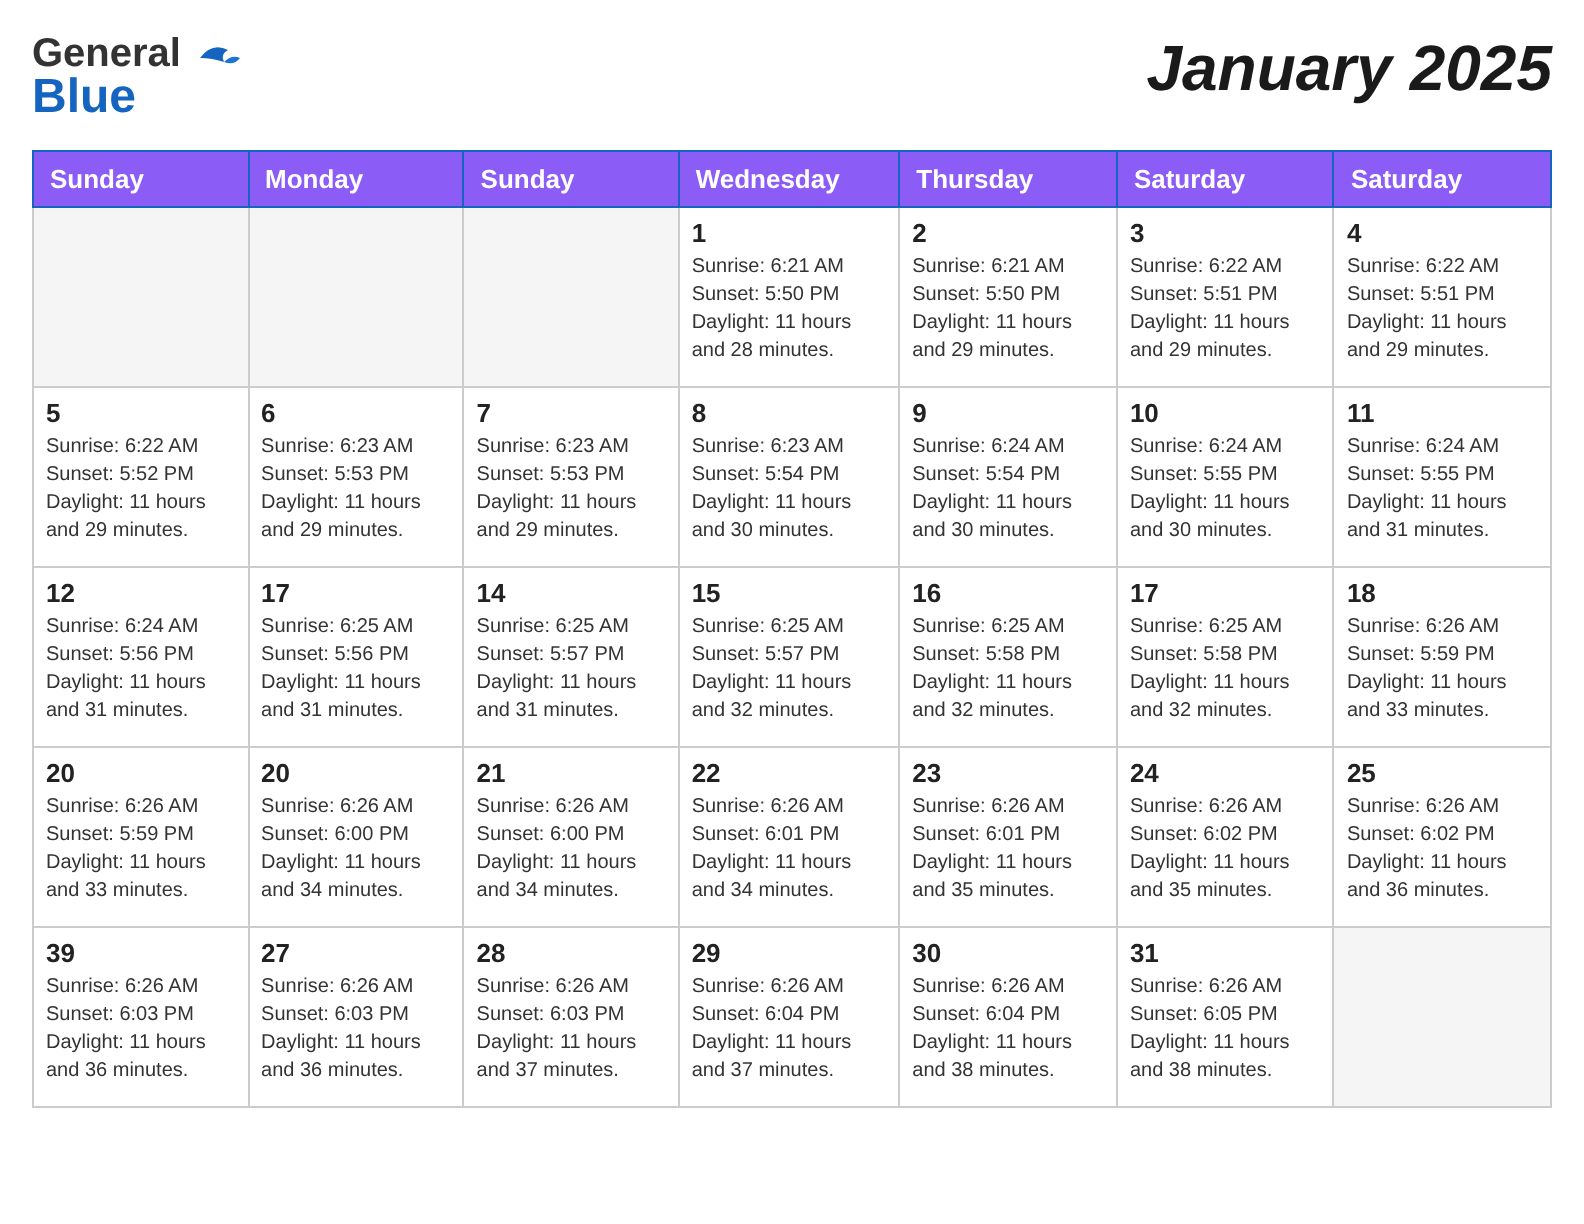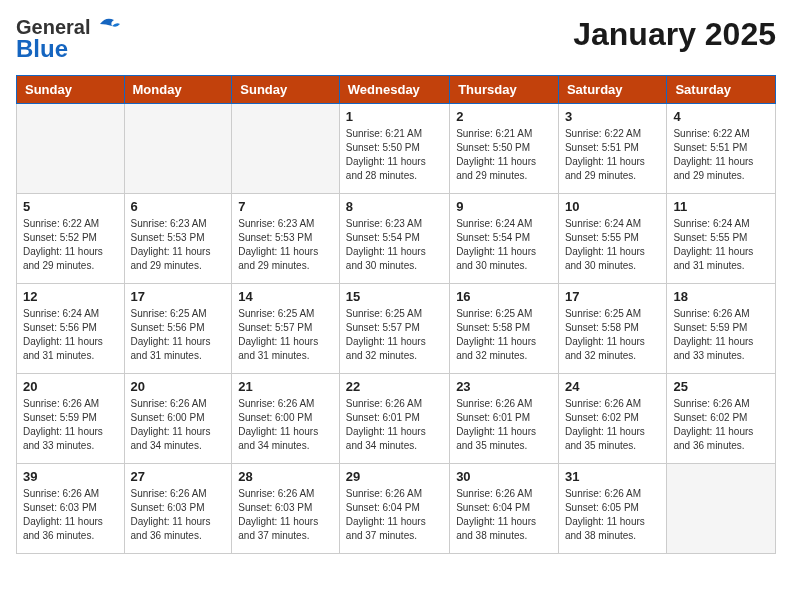--- a/index.html
+++ b/index.html
@@ -16,42 +16,43 @@
       align-items: flex-start;
       margin-bottom: 12px;
     }
     .logo {
       display: flex;
       flex-direction: column;
       align-items: flex-start;
     }
     .logo-row {
       display: flex;
-      align-items: flex-start;
+      align-items: flex-end;
     }
     .title-block {
       text-align: right;
+      font-style: italic;
     }
     .month-title {
       font-size: 32px;
       font-weight: bold;
       color: #1a1a1a;
     }
     .location {
       font-size: 15px;
       color: #444;
       margin-top: 2px;
     }
     .calendar {
       width: 100%;
       border-collapse: collapse;
       border: 1px solid #ccc;
     }
     .calendar th {
-      background-color: #c2410c;
+      background-color: #8b5cf6;
       color: #fff;
       font-size: 13px;
       padding: 6px 8px;
       border: 1px solid #1565c0;
       text-align: left;
     }
     .calendar td {
       vertical-align: top;
       border: 1px solid #ccc;
       padding: 5px 6px;

